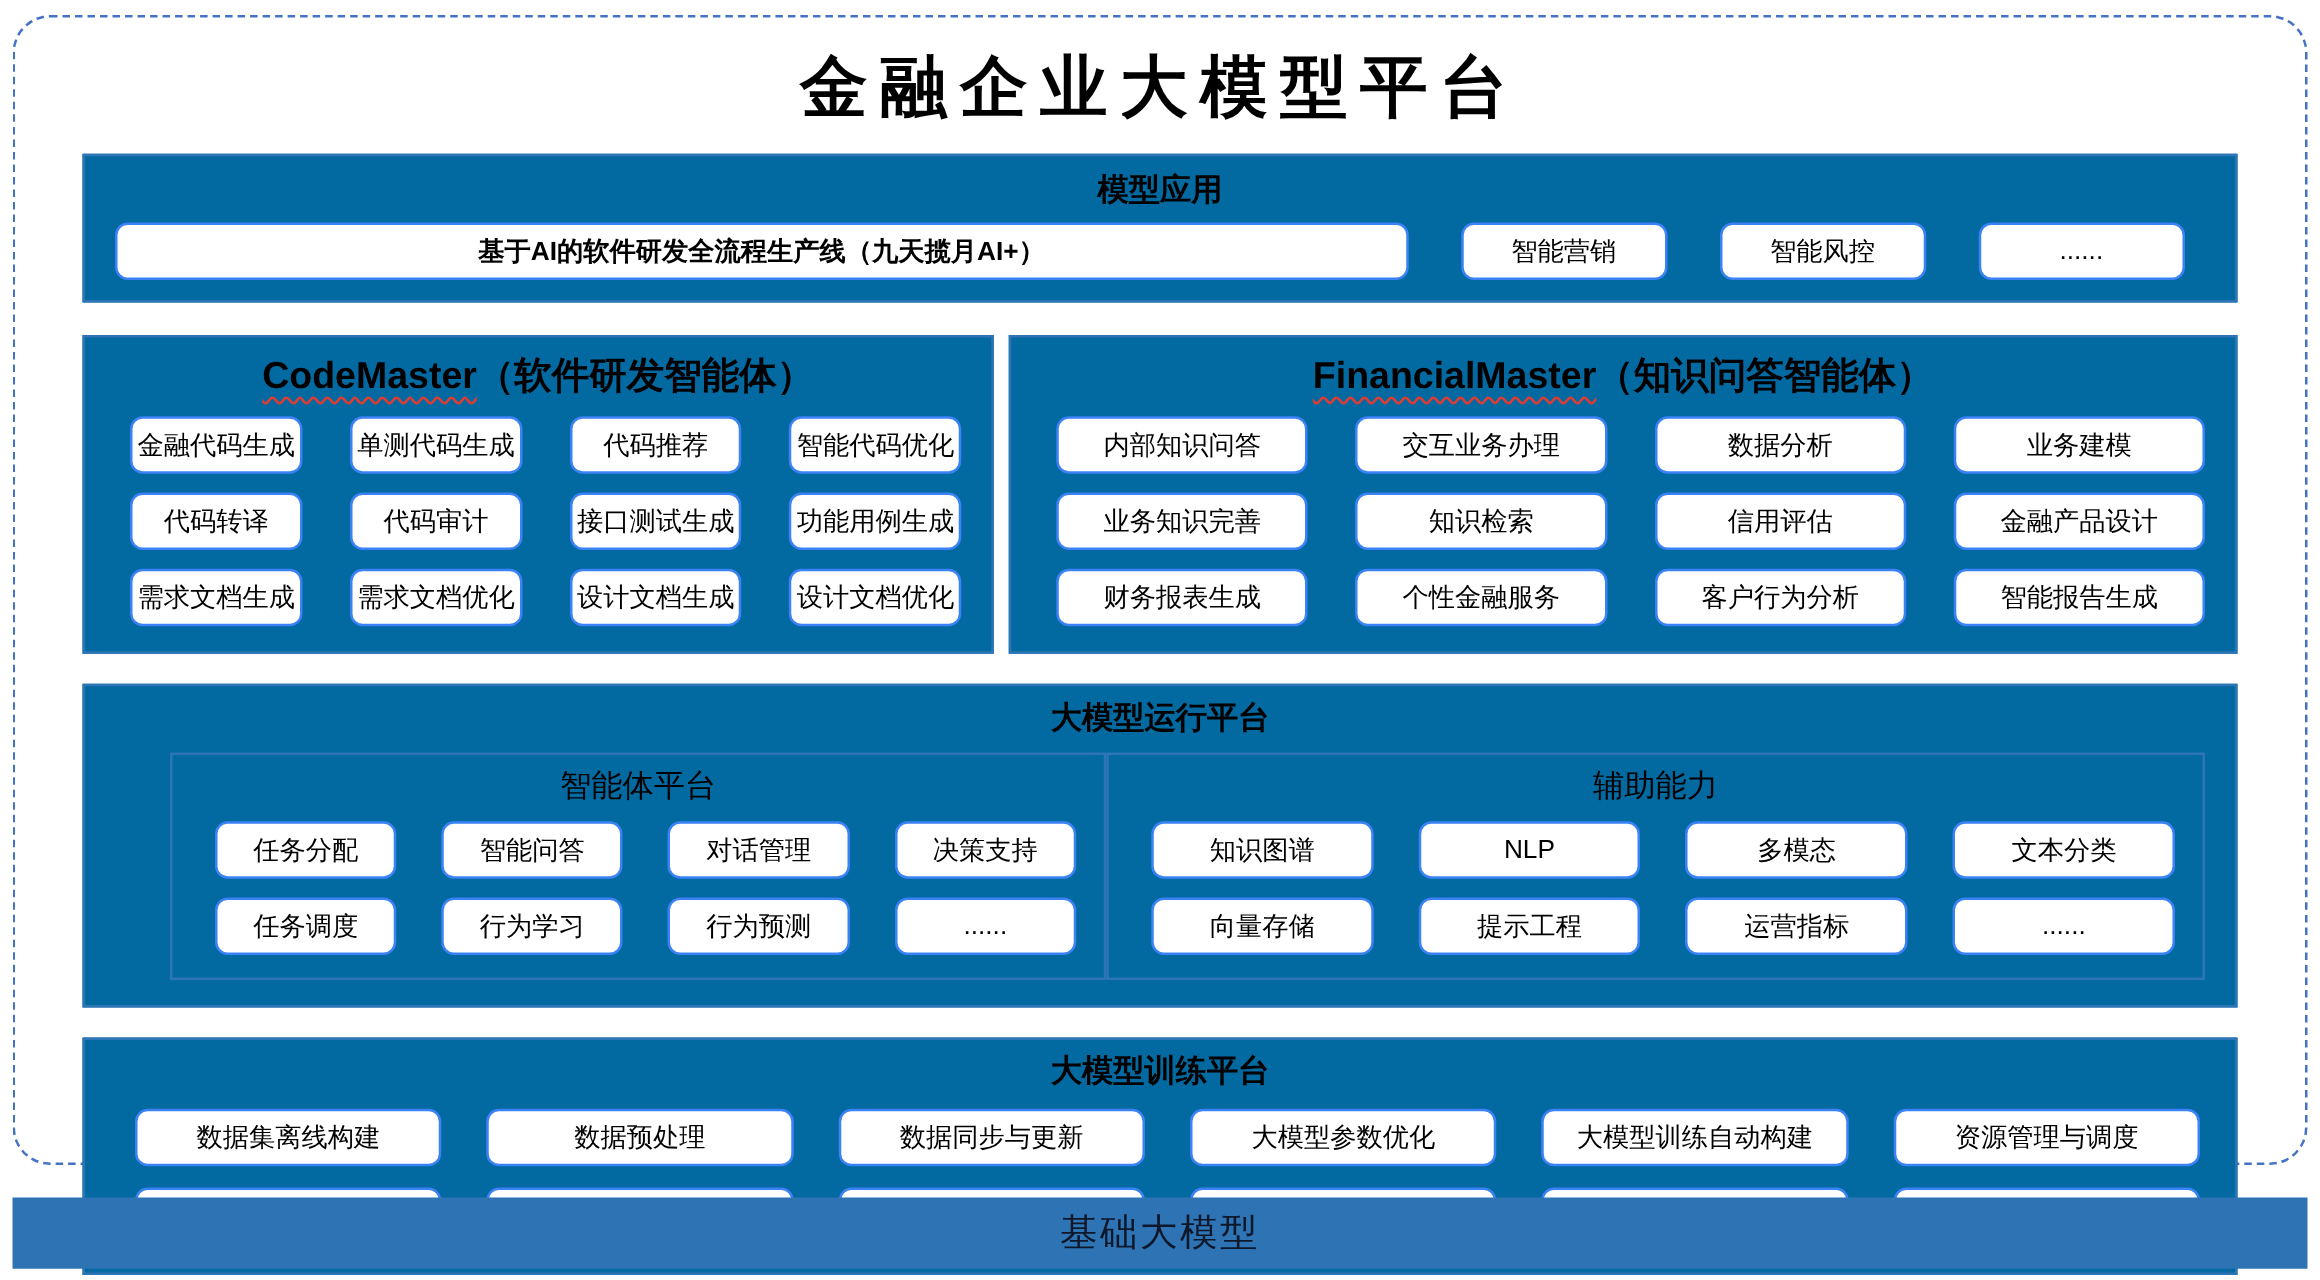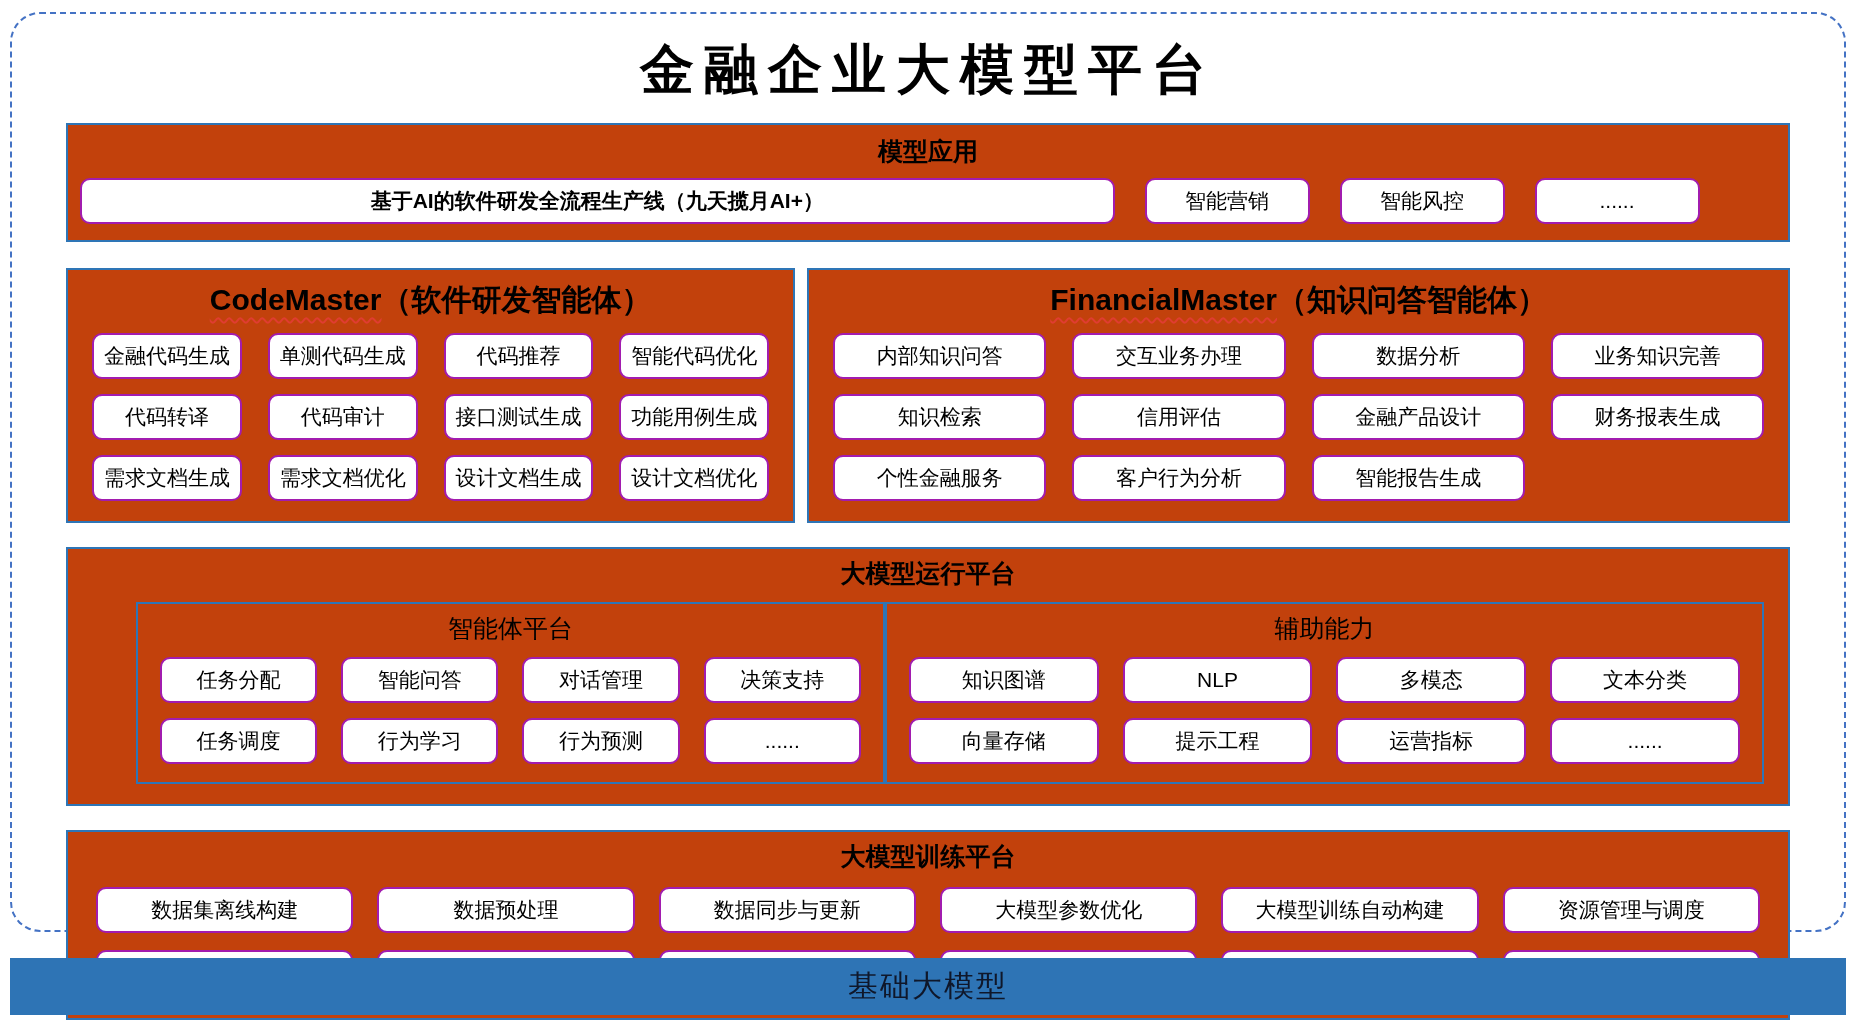--- a/index.html
+++ b/index.html
@@ -17,33 +17,34 @@
     font-family: "DejaVu Serif", serif;
     font-weight: 700;
     font-size: 54px;
     letter-spacing: 10px;
     color: #000;
     margin: 8px 0 16px 0;
   }
 
   .section-box {
     border: 2px solid #2E75B6;
-    background: #c2410c;
+    background: #0369a1;
   }
 
   .sec-title { text-align: center; font-weight: 700; font-size: 25px; color: #000; }
   .sec-title-plain { text-align: center; font-weight: 400; font-size: 25px; color: #000; }
 
   .pill {
-    border: 2px solid #a21caf;
+    border: 2px solid #3b82f6;
     border-radius: 10px;
     height: 46px;
     display: flex; align-items: center; justify-content: center;
     font-size: 21px; color: #000; background: #fff;
     white-space: nowrap;
+    margin-left: 12px;
   }
 
   
   .model-app { margin-bottom: 26px; padding: 10px 12px 16px 12px; }
   .model-app .row { display: flex; gap: 30px; margin-top: 10px; }
   .pill-wide { flex: 0 0 61%; font-weight: 700; }
   .model-app .small-pills { display: flex; gap: 30px; flex: 1 1 auto; align-items: center; }
   .model-app .small-pills .pill { flex: 0 0 165px; }
 
   
@@ -116,20 +117,21 @@
     </div>
 
     <div class="section-box agent-box right">
       <div class="agent-title">
         <span class="squiggle">FinancialMaster</span><span>（知识问答智能体）</span>
       </div>
       <div class="grid4">
           <div class="pill">内部知识问答</div>
           <div class="pill">交互业务办理</div>
           <div class="pill">数据分析</div>
+          <div class="pill">业务建模</div>
           <div class="pill">业务知识完善</div>
           <div class="pill">知识检索</div>
           <div class="pill">信用评估</div>
           <div class="pill">金融产品设计</div>
           <div class="pill">财务报表生成</div>
           <div class="pill">个性金融服务</div>
           <div class="pill">客户行为分析</div>
           <div class="pill">智能报告生成</div>
         </div>
     </div>

